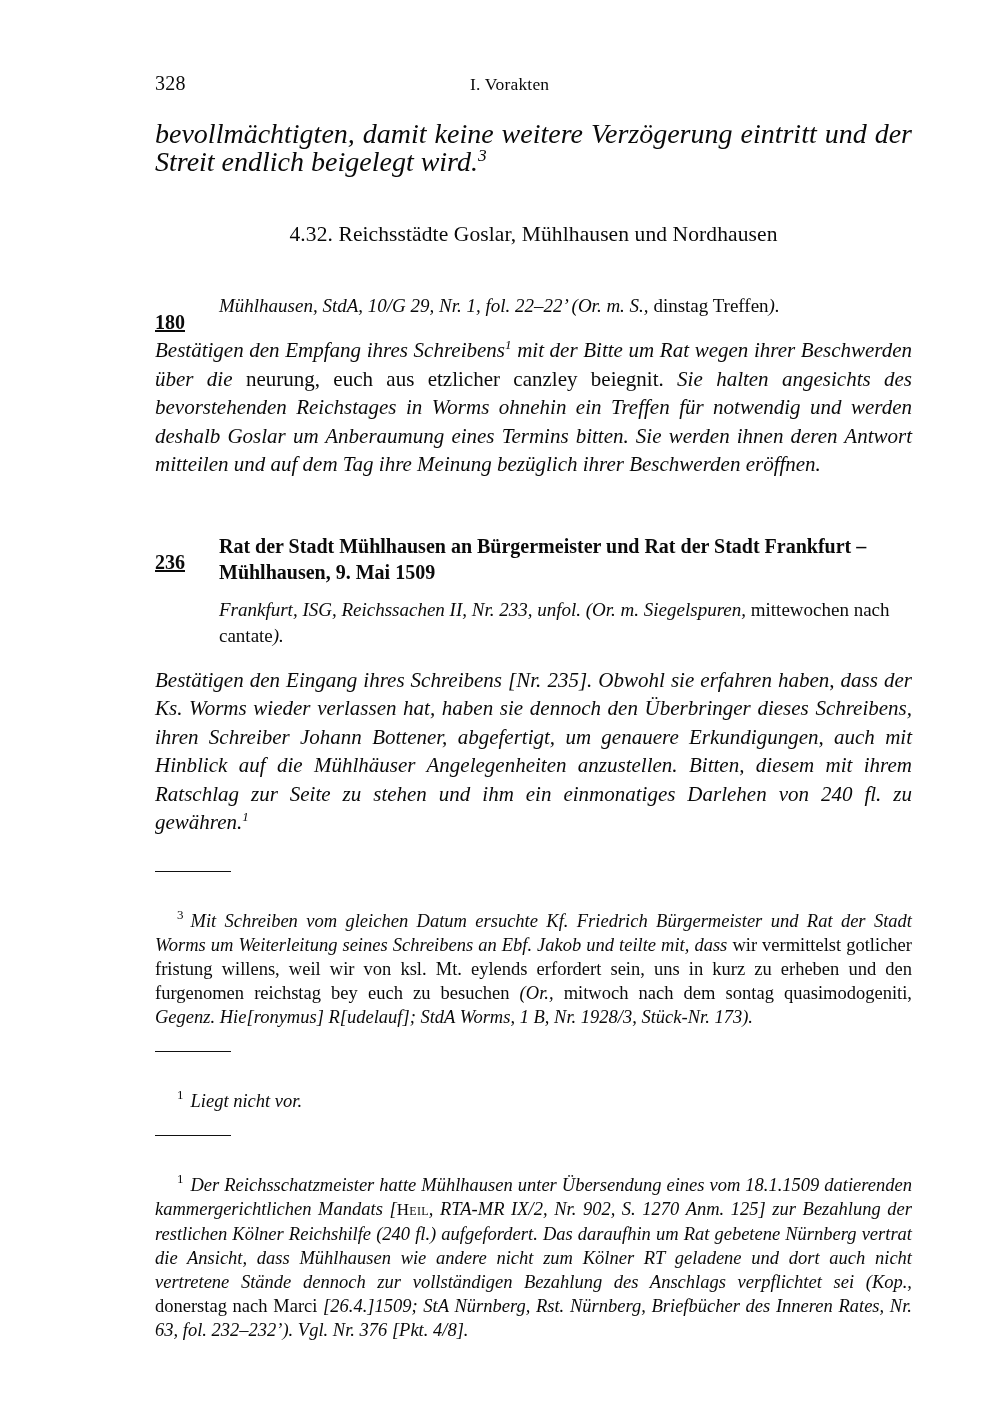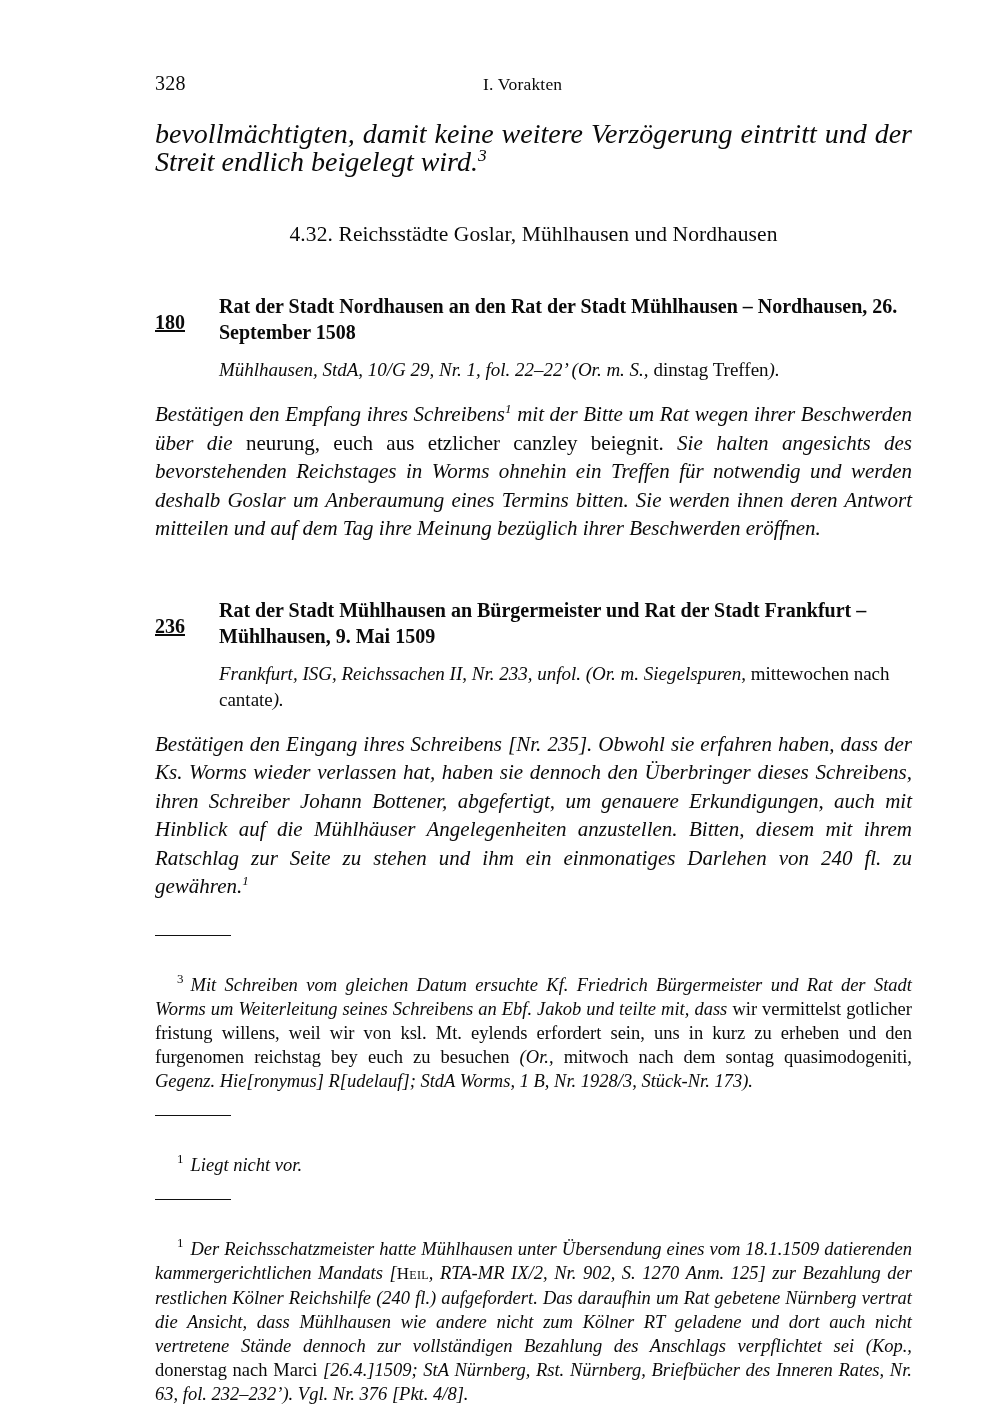--- a/index.html
+++ b/index.html
@@ -31,21 +31,21 @@
   }
   .folio {
     position: absolute;
     left: 0;
     top: 0;
     font-size: 20px;
     letter-spacing: .2px;
   }
   .runtitle {
     position: absolute;
-    left: 328px;
+    left: 315px;
     top: 2px;
     font-size: 17.5px;
     letter-spacing: .2px;
   }
 
   
   .ital { font-style: italic; }
   .rom  { font-style: normal; }
   .sc {
     font-variant: small-caps;
@@ -152,21 +152,20 @@
 
   <p class="contpara">
     <span>bevollmächtigten, damit keine weitere Verzögerung eintritt und der Streit endlich beigelegt wird.</span><sup class="fn">3</sup>
   </p>
 
   <h2 class="section-heading">4.32. Reichsstädte Goslar, Mühlhausen und Nordhausen</h2>
 
   <div class="entry">
     <div class="entry-head">
       <span class="entry-num">180</span>
-      <span>Rat der Stadt Nordhausen an den Rat der Stadt Mühlhausen – Nordhausen, 26. September 1508</span>
     </div>
     <div class="entry-source">
       <span class="ital">Mühlhausen, StdA, 10/G 29, Nr. 1, fol. 22–22’ (Or. m. S.,</span><span class="rom"> dinstag Treffen</span><span class="ital">).</span>
     </div>
     <p class="entry-body">
       <span class="ital">Bestätigen den Empfang ihres Schreibens</span><sup class="fn">1</sup><span class="ital"> mit der Bitte um Rat wegen ihrer Beschwerden über die </span><span class="rom">neurung, euch aus etzlicher canzley beiegnit.</span><span class="ital"> Sie halten angesichts des bevorstehenden Reichstages in Worms ohnehin ein Treffen für notwendig und werden deshalb Goslar um Anberaumung eines Termins bitten. Sie werden ihnen deren Antwort mitteilen und auf dem Tag ihre Meinung bezüglich ihrer Beschwerden eröffnen.</span>
     </p>
   </div>
 
   <div class="entry second">

